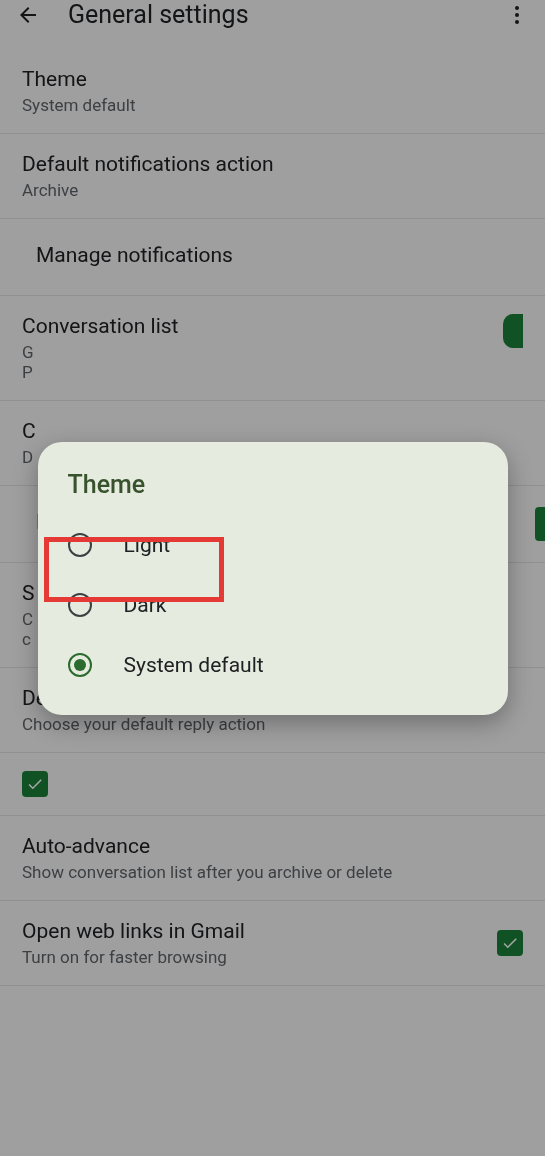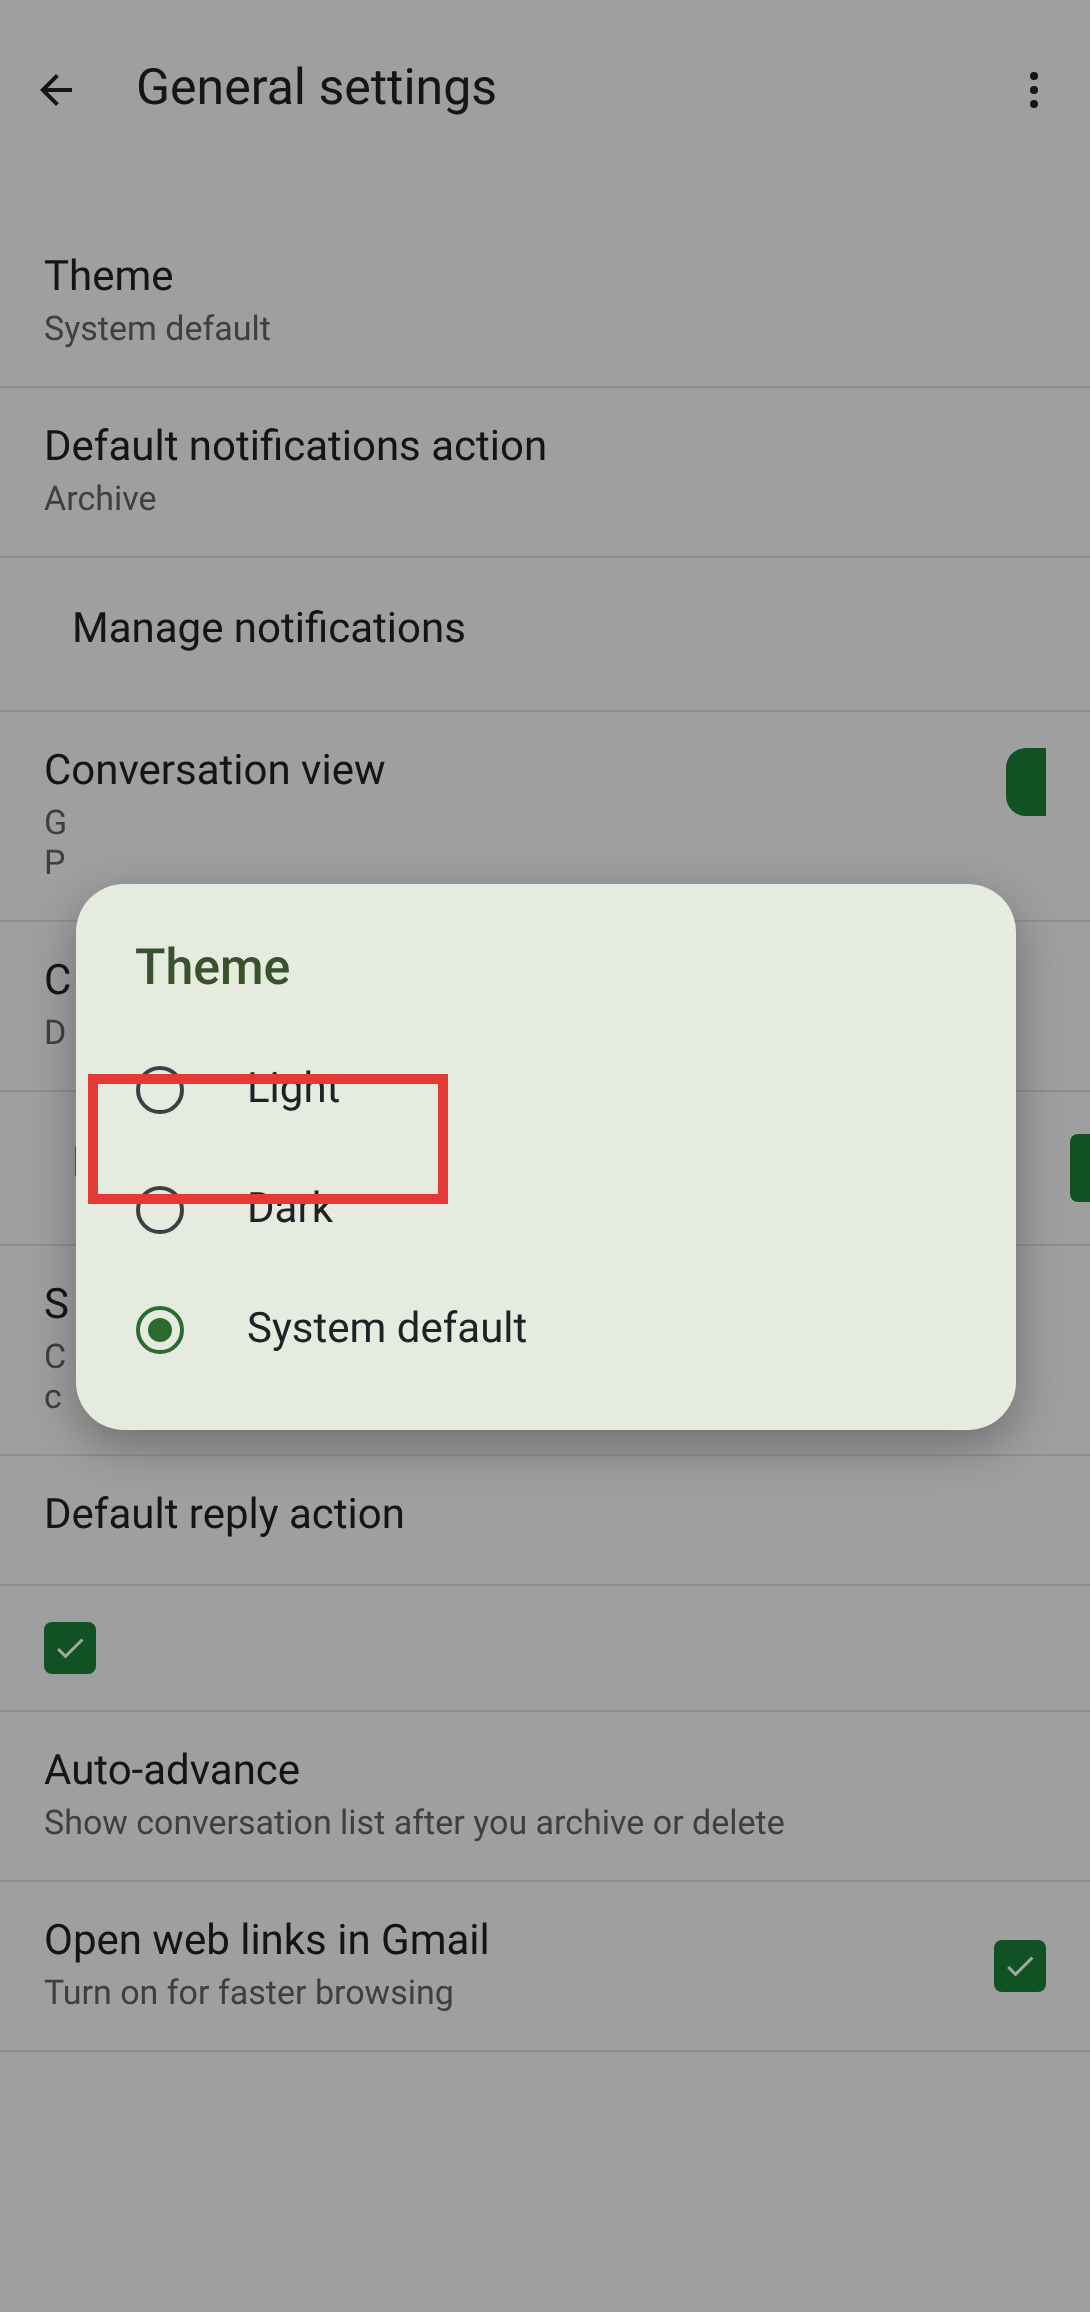--- a/index.html
+++ b/index.html
@@ -11,21 +11,21 @@
     body {
       width: 545px;
       height: 1156px;
       background: #f5f5f5;
       position: relative;
       overflow: hidden;
     }
     .app-bar {
       display: flex;
       align-items: center;
-      padding: 30px 16px;
+      padding: 0 16px;
       gap: 28px;
     }
     .back-arrow {
       width: 24px;
       height: 24px;
     }
     .app-title {
       font-size: 25px;
       color: #202124;
       flex: 1;
@@ -181,21 +181,21 @@
   </div>
 
   <div class="setting-item no-sub">
     <div class="setting-text">
       <div class="setting-title">Manage notifications</div>
     </div>
   </div>
 
   <div class="setting-item">
     <div class="setting-text">
-      <div class="setting-title">Conversation view</div>
+      <div class="setting-title">Conversation list</div>
       <div class="setting-sub" style="white-space:pre-line;">G
 P</div>
     </div>
     <div class="toggle-partial"></div>
   </div>
 
   <div class="setting-item">
     <div class="setting-text">
       <div class="setting-title">C</div>
       <div class="setting-sub">D</div>
@@ -213,20 +213,21 @@
     <div class="setting-text">
       <div class="setting-title">S</div>
       <div class="setting-sub" style="white-space:pre-line;">C
 c</div>
     </div>
   </div>
 
   <div class="setting-item">
     <div class="setting-text">
       <div class="setting-title">Default reply action</div>
+      <div class="setting-sub">Choose your default reply action</div>
     </div>
   </div>
 
   <div class="setting-item">
     <div class="checkbox">
       <svg width="18" height="18" viewBox="0 0 24 24" fill="white">
           <path d="M9 16.17L4.83 12l-1.42 1.41L9 19 21 7l-1.41-1.41z"></path>
         </svg>
     </div>
   </div>

